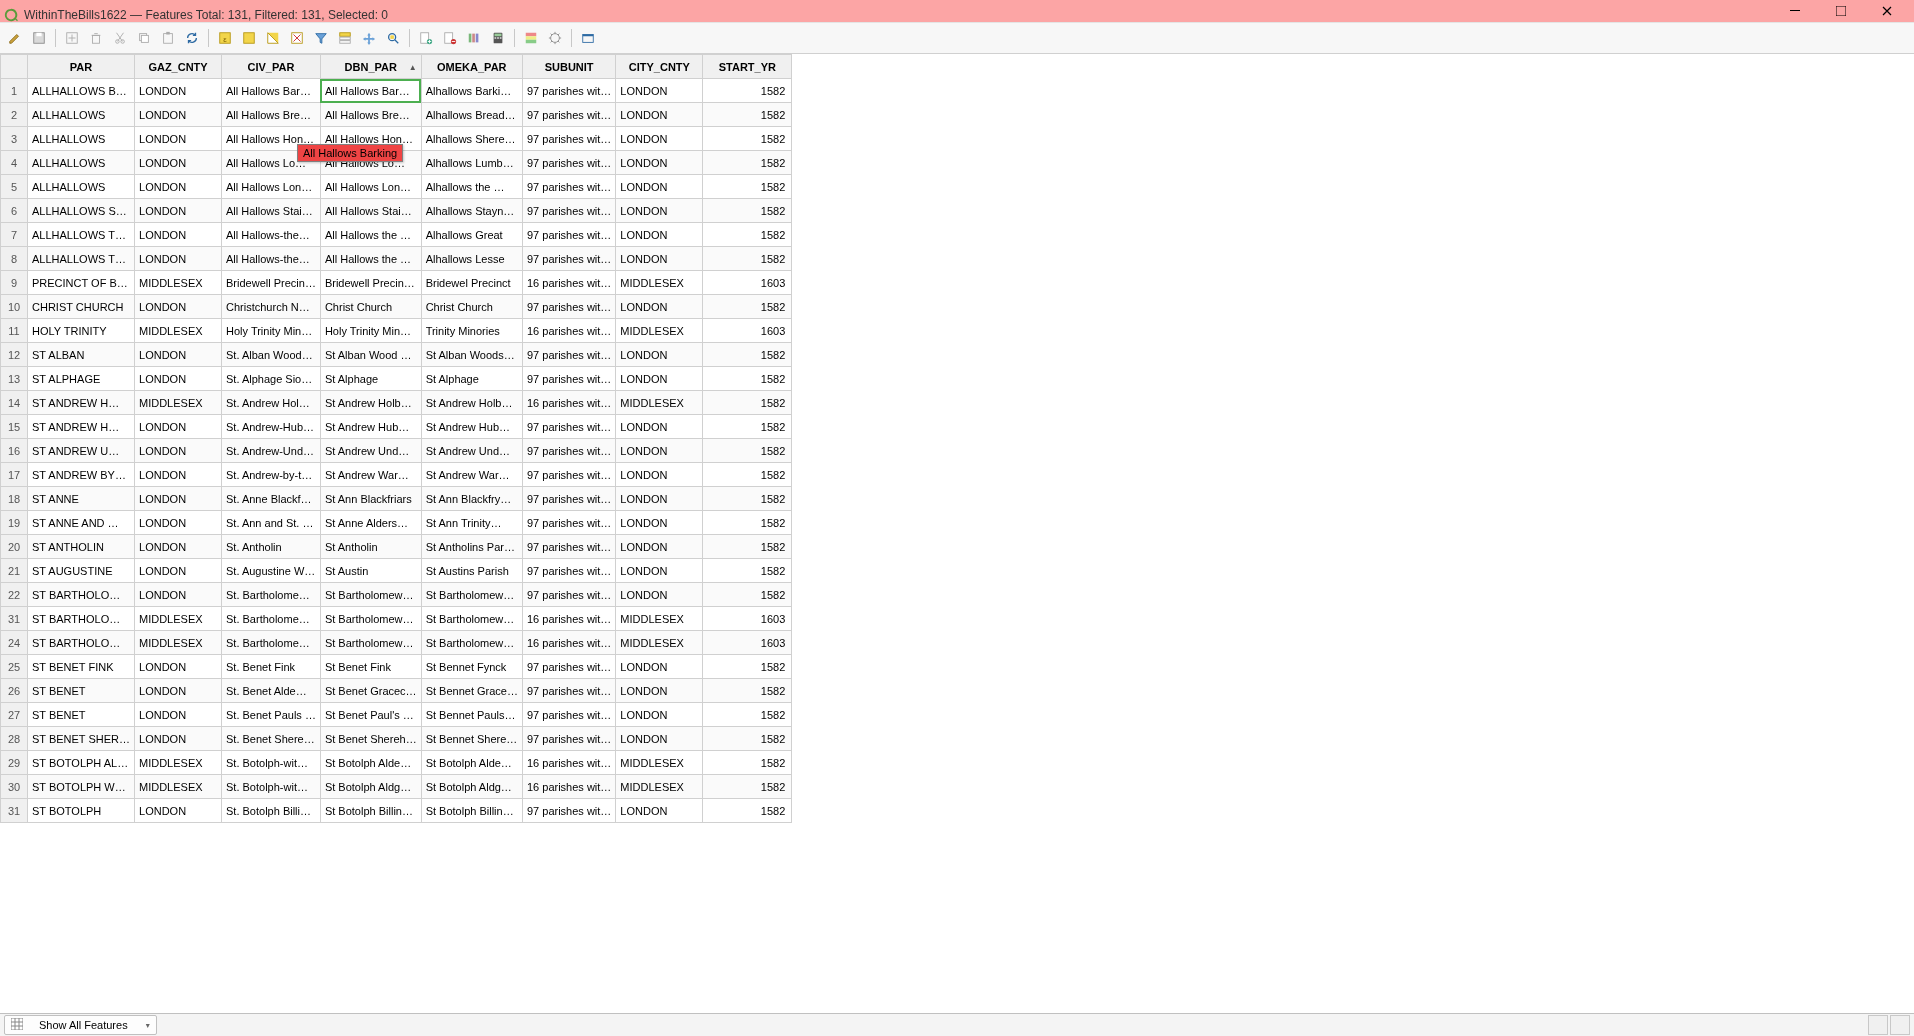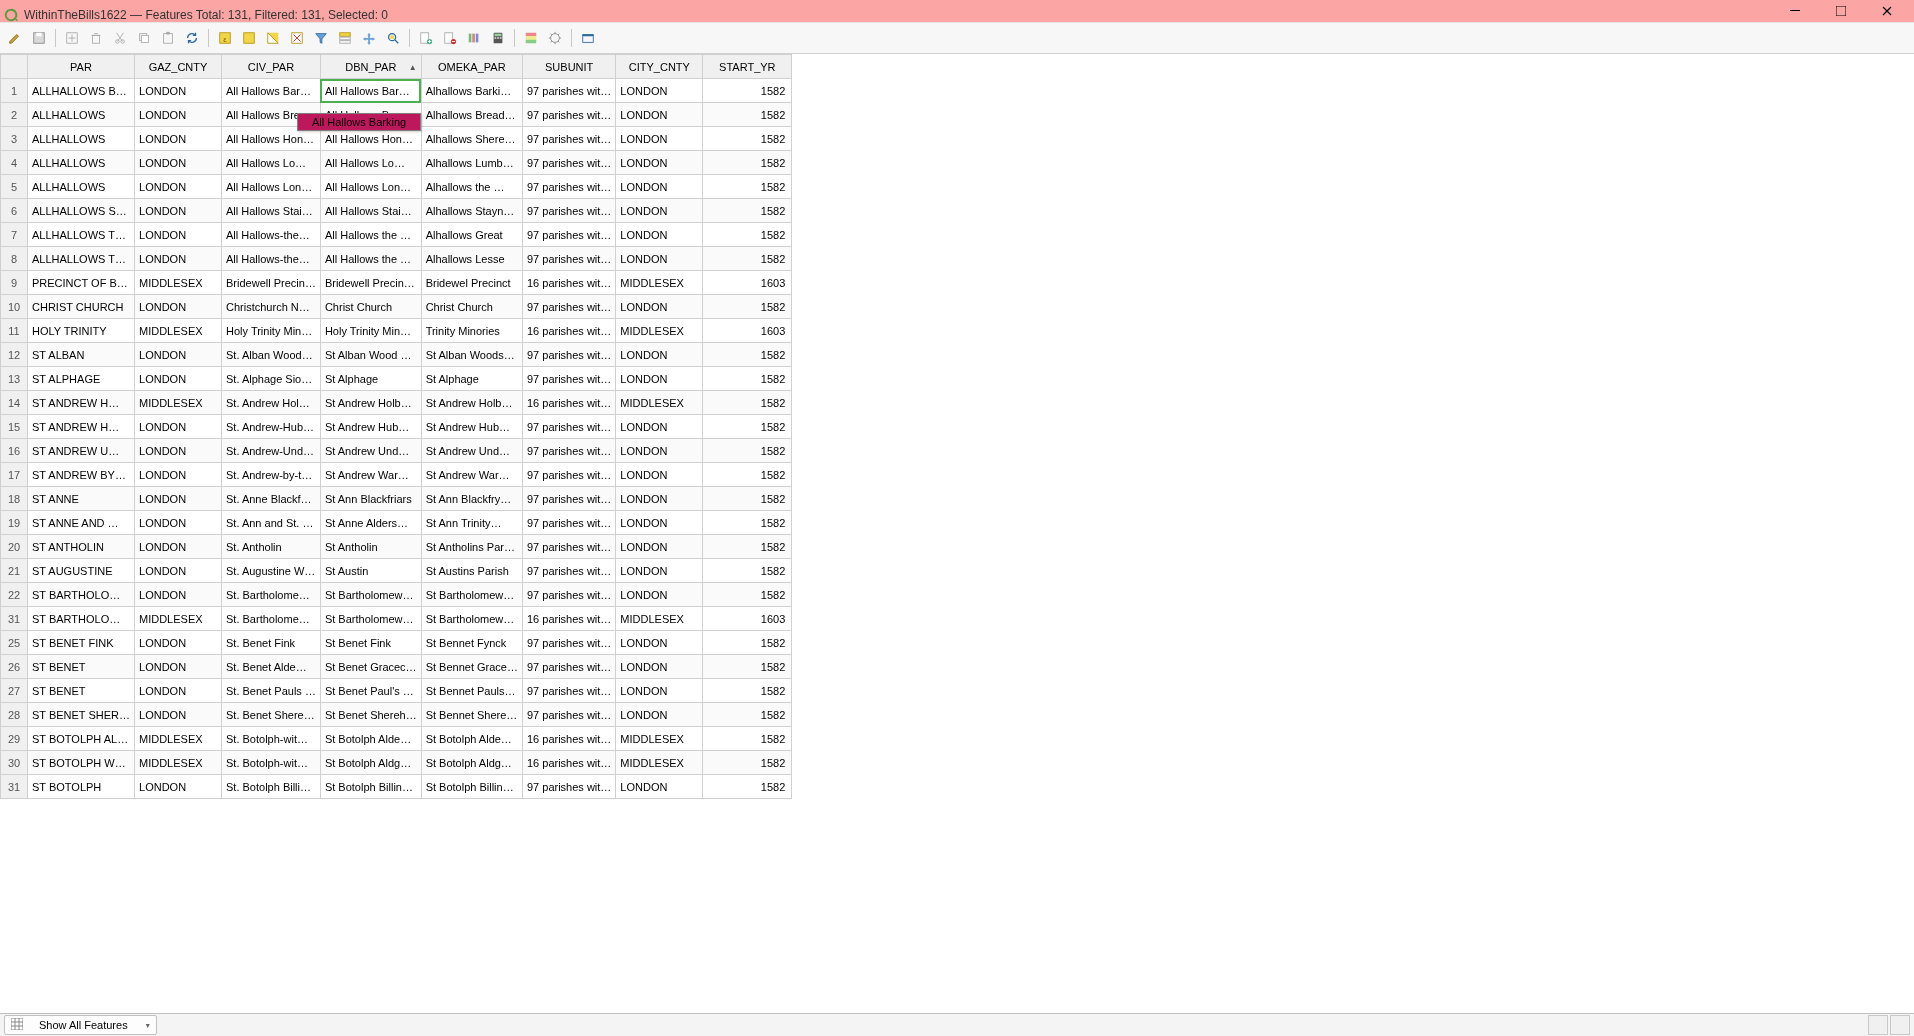--- a/index.html
+++ b/index.html
@@ -12,39 +12,39 @@
   .winbtn{width:46px;height:22px;display:flex;align-items:center;justify-content:center;color:#333}
   
   .toolbar{display:flex;align-items:center;height:26px;padding:2px 4px;gap:2px;background:#f7f7f7;border-bottom:1px solid #d0d0d0}
   .tb{width:20px;height:20px;display:flex;align-items:center;justify-content:center;border:1px solid transparent;border-radius:2px}
   .tb svg{width:14px;height:14px}
   .tbsep{width:1px;height:18px;background:#c8c8c8;margin:0 3px}
   
   .tablewrap{flex:1;overflow:auto;position:relative}
   table{border-collapse:collapse;table-layout:fixed}
   th,td{border:1px solid #d0d0d0;padding:0 4px;height:23px;overflow:hidden;text-overflow:ellipsis;white-space:nowrap;font-size:11px}
-  th{background:#f0f0f0;font-weight:normal;text-align:center;position:sticky;top:0;z-index:2}
+  th{background:#f0f0f0;font-weight:bold;text-align:center;position:sticky;top:0;z-index:2}
   th.corner{width:18px;background:#f0f0f0;position:sticky;left:0;z-index:3}
   td.rownum{width:18px;text-align:center;background:#f0f0f0;position:sticky;left:0;color:#555}
   tr.even td:not(.rownum){background:#fafafa}
   tr.odd td:not(.rownum){background:#fff}
   .col-par{width:78px}
   .col-gaz{width:78px}
   .col-civ{width:78px}
   .col-dbn{width:78px}
   .col-omk{width:78px}
   .col-sub{width:78px}
   .col-cty{width:78px}
   .col-yr{width:78px;text-align:right}
   th.col-yr{text-align:center}
   td.col-yr{text-align:right;padding-right:6px}
   th.sorted{position:relative}
   th.sorted .sortglyph{position:absolute;right:4px;top:50%;transform:translateY(-50%);font-size:8px;color:#555}
   td.activecell{outline:2px solid #4caf50;outline-offset:-2px;position:relative}
-  .tooltip{position:absolute;left:297px;top:59px;background:#be185d;border:1px solid #808080;padding:2px 14px;font-size:11px;white-space:nowrap;z-index:10;box-shadow:1px 1px 2px rgba(0,0,0,.2)}
+  .tooltip{position:absolute;left:297px;top:90px;background:#ef4444;border:1px solid #808080;padding:2px 5px;font-size:11px;white-space:nowrap;z-index:10;box-shadow:1px 1px 2px rgba(0,0,0,.2)}
   
   .statusbar{height:22px;border-top:1px solid #c0c0c0;background:#f4f4f4;display:flex;align-items:center;padding:0 4px;font-size:11px}
   .statusbtn{display:flex;align-items:center;gap:16px;padding:2px 6px;border:1px solid #c0c0c0;background:#fdfdfd;border-radius:2px}
   .statusbtn .dd{font-size:8px;color:#666;margin-left:2px}
   .statusbar .end{margin-left:auto;display:flex;gap:2px}
   .sqbtn{width:18px;height:18px;border:1px solid #c8c8c8;background:#f0f0f0}
 </style>
 </head>
 <body>
 
@@ -480,20 +480,31 @@
             <td class="col-gaz">LONDON</td>
             <td class="col-civ">St. Bartholome…</td>
             <td class="col-dbn">St Bartholomew…</td>
             <td class="col-omk">St Bartholomew…</td>
             <td class="col-sub">97 parishes wit…</td>
             <td class="col-cty">LONDON</td>
             <td class="col-yr">1582</td>
           </tr>
           <tr class="odd">
             <td class="rownum">31</td>
+            <td class="col-par">ST BARTHOLO…</td>
+            <td class="col-gaz">MIDDLESEX</td>
+            <td class="col-civ">St. Bartholome…</td>
+            <td class="col-dbn">St Bartholomew…</td>
+            <td class="col-omk">St Bartholomew…</td>
+            <td class="col-sub">16 parishes wit…</td>
+            <td class="col-cty">MIDDLESEX</td>
+            <td class="col-yr">1603</td>
+          </tr>
+          <tr class="even">
+            <td class="rownum">24</td>
             <td class="col-par">ST BARTHOLO…</td>
             <td class="col-gaz">MIDDLESEX</td>
             <td class="col-civ">St. Bartholome…</td>
             <td class="col-dbn">St Bartholomew…</td>
             <td class="col-omk">St Bartholomew…</td>
             <td class="col-sub">16 parishes wit…</td>
             <td class="col-cty">MIDDLESEX</td>
             <td class="col-yr">1603</td>
           </tr>
           <tr class="odd">

